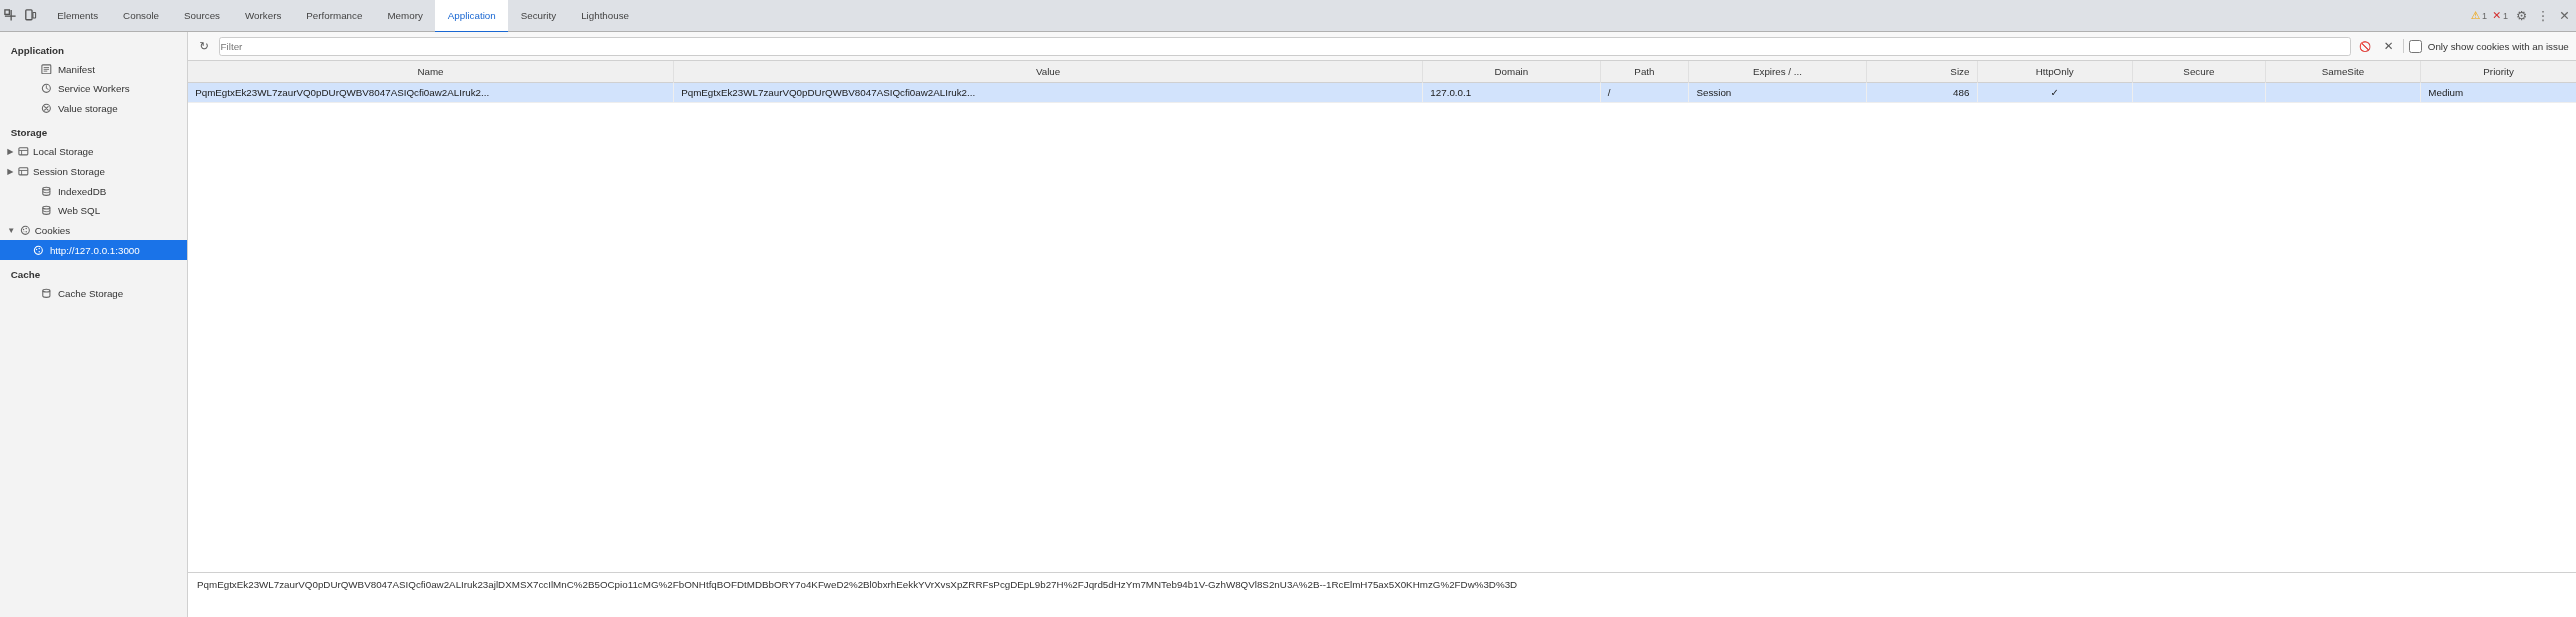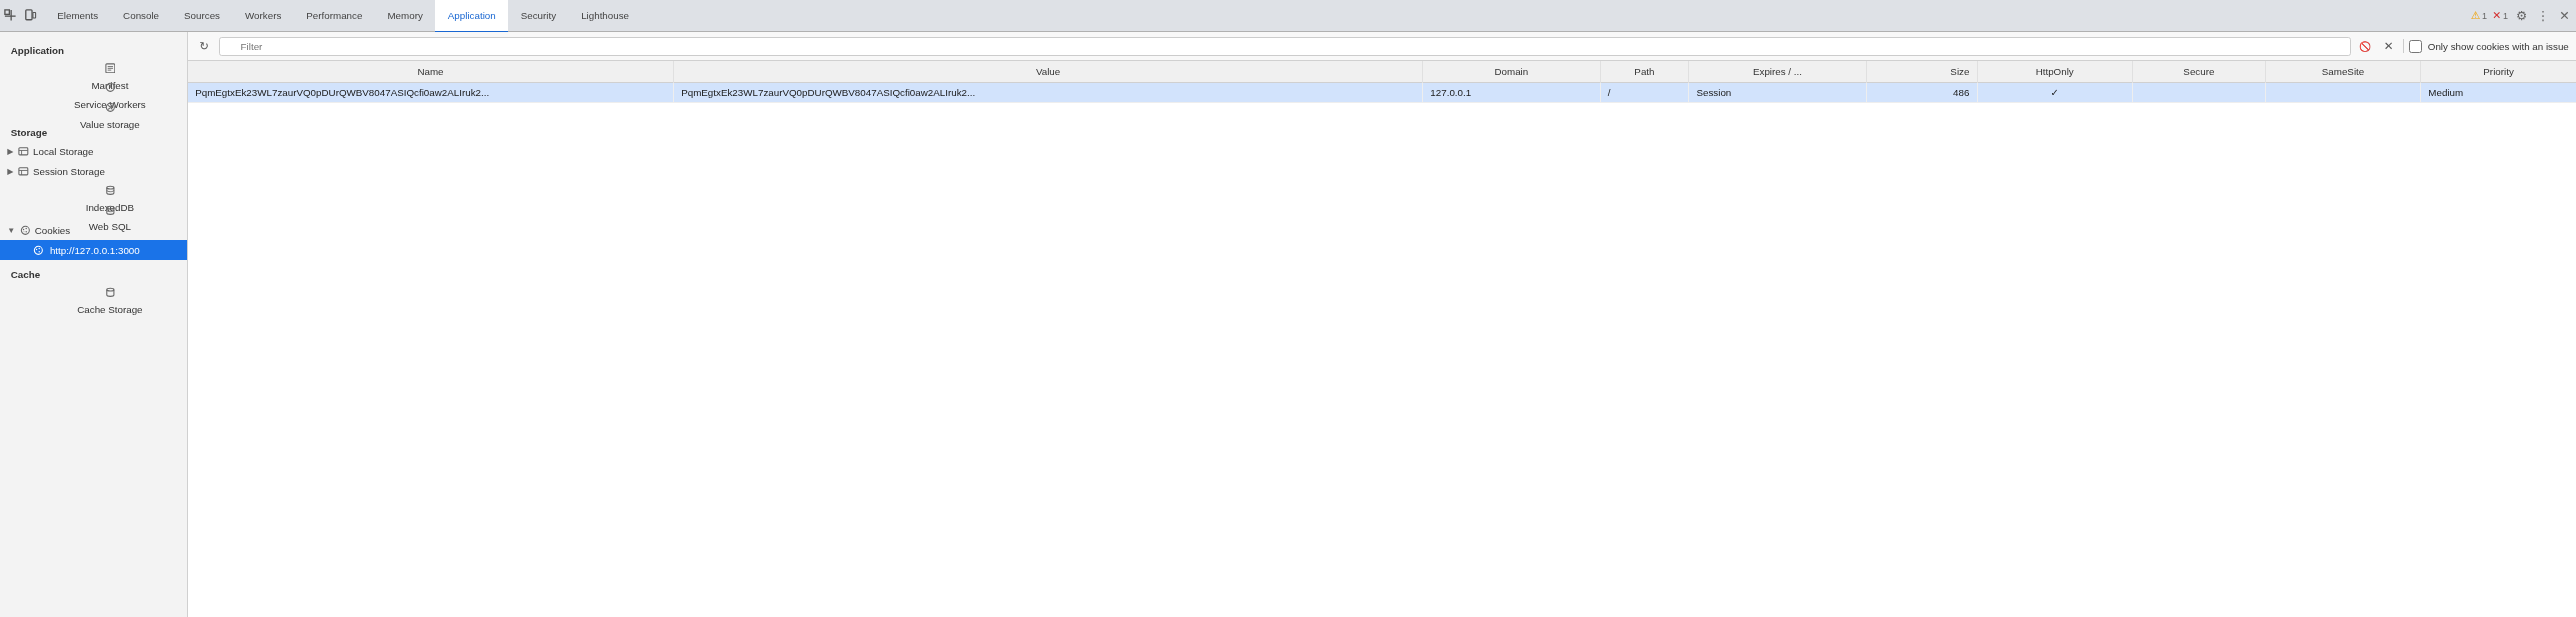--- a/index.html
+++ b/index.html
@@ -98,21 +98,21 @@
       gap: 5.4px;
       font-size: 9.8px;
       color: #333;
       height: 19.7px;
     }
     .sidebar-item.active {
       background: #1a73e8;
       color: white;
     }
     .sidebar-item.active .item-icon { color: white; }
-    .sidebar-item.indented { padding-left: 40px; flex-direction: column; }
+    .sidebar-item.indented { padding-left: 40px; }
     .sidebar-item.indent2 { padding-left: 32px; }
     .item-icon {
       width: 12.5px; height: 12.5px;
       display: flex; align-items: center; justify-content: center;
       flex-shrink: 0;
     }
     .sidebar-group {
       display: flex;
       align-items: center;
       padding: 2.7px 7.2px 2.7px 7.2px;
@@ -151,21 +151,21 @@
       border-radius: 2.7px;
       color: #555;
       font-size: 11.6px;
       border: none; background: none;
     }
     .filter-input {
       flex: 1;
       height: 19px;
       border: 0.9px solid #ccc;
       border-radius: 2.7px;
-      padding: 0 21px;
+      padding: 0 1px;
       font-size: 9.8px;
       outline: none;
       background: #fff;
     }
     .toolbar-divider { width: 0.9px; height: 14.3px; background: #ccc; }
     .cookie-filter {
       display: flex;
       align-items: center;
       gap: 5.4px;
       font-size: 9.8px;
@@ -472,16 +472,19 @@
               <td class="col-size">486</td>
               <td class="col-httponly">✓</td>
               <td class="col-secure"></td>
               <td class="col-samesite"></td>
               <td class="col-priority">Medium</td>
             </tr>
           </tbody>
       </table>
     </div>
 
+    <div class="detail-panel">
+      <span>PqmEgtxEk23WL7zaurVQ0pDUrQWBV8047ASIQcfi0aw2ALIruk23ajlDXMSX7ccIlMnC%2B5OCpio11cMG%2FbONHtfqBOFDtMDBbORY7o4KFweD2%2Bl0bxrhEekkYVrXvsXpZRRFsPcgDEpL9b27H%2FJqrd5dHzYm7MNTeb94b1V-GzhW8QVl8S2nU3A%2B--1RcElmH75ax5X0KHmzG%2FDw%3D%3D</span>
+    </div>
 
   </div>
 </div>
 
 
 </body></html>

